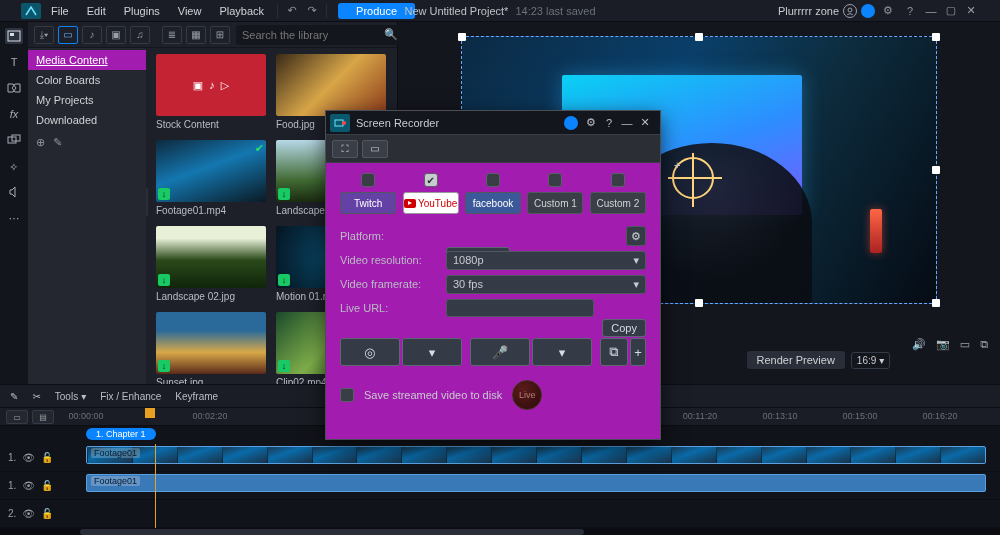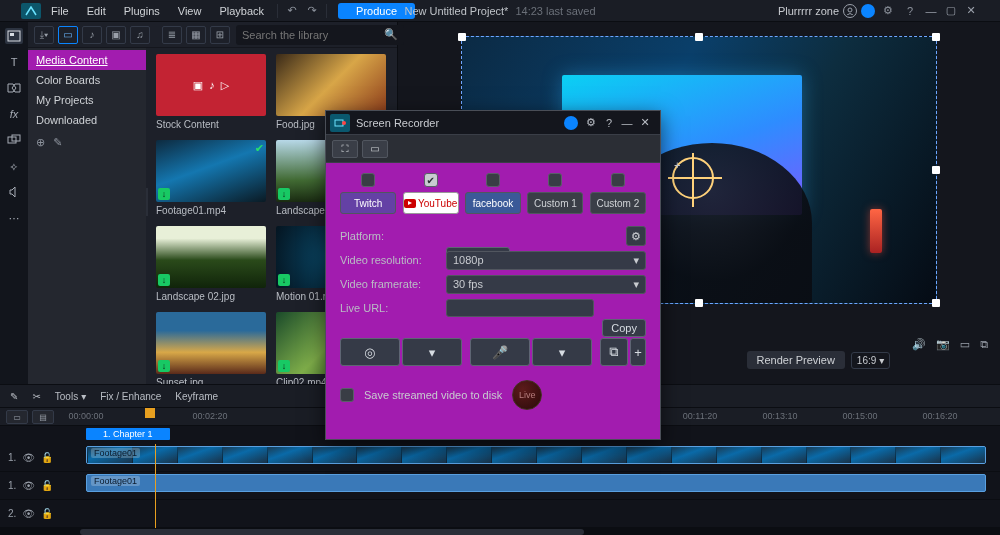--- a/index.html
+++ b/index.html
@@ -86,21 +86,21 @@
   .tools-bar { height:24px; background:#1a1d25; display:flex; align-items:center; border-top:1px solid #0b0d12; border-bottom:1px solid #0b0d12; padding:0 10px; gap:14px;}
   .tb-icon { color:#b9bdc4; cursor:pointer; display:flex; align-items:center; gap:3px; font-size:10px;}
   .tb-spacer{flex:1}
 
   
   .timeline { height:128px; background:#11131a; display:flex; flex-direction:column;}
   .ruler { height:18px; background:#1a1d25; position:relative; font-size:9px; color:#6b7079; border-bottom:1px solid #0b0d12;}
   .ruler span { position:absolute; top:3px; transform:translateX(-50%); }
   .playhead { position:absolute; top:0; width:10px; height:10px; background:#e8a020; left:150px; transform:translateX(-50%);}
   .playhead-line { position:absolute; left:155px; top:18px; bottom:0; width:1px; background:#e8a020; z-index:4;}
-  .chapter-tag { position:absolute; top:20px; left:86px; background:#0a84ff; color:#fff; font-size:9px; padding:1px 17px; border-radius:1px;}
+  .chapter-tag { position:absolute; top:20px; left:86px; background:#0a84ff; color:#fff; font-size:9px; padding:1px 10px; border-radius:6px;}
   .tracks { flex:1; position:relative; overflow:hidden;}
   .track-row { height:28px; display:flex; align-items:center; border-bottom:1px solid #0b0d12;}
   .track-head { width:80px; display:flex; align-items:center; gap:6px; padding-left:8px; color:#9aa0aa; font-size:10px;}
   .track-body { flex:1; height:100%; position:relative;}
   .clip { position:absolute; top:2px; height:18px; background:#2d6fb3; border:1px solid #5aa0e0; border-radius:2px; overflow:hidden;}
   .clip-label { position:absolute; top:1px; left:4px; font-size:9px; color:#0b1a2b; background:rgba(255,255,255,.22); padding:0 3px; border-radius:2px;}
   .clip-frames { position:absolute; inset:0; display:flex;}
   .frame-seg { flex:1; background:linear-gradient(160deg,#1a3c55,#0a6aa8 40%,#193248); border-left:1px solid rgba(0,0,0,.3);}
   .tl-scroll { height:8px; background:#0b0d12; display:flex; align-items:center; padding:0 80px;}
   .tl-thumb { height:6px; width:60%; background:#2a2e38; border-radius:3px;}

